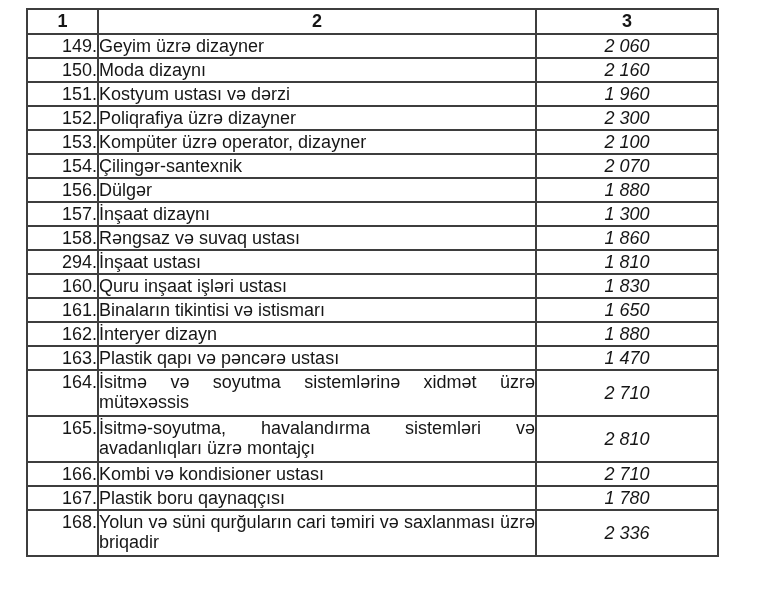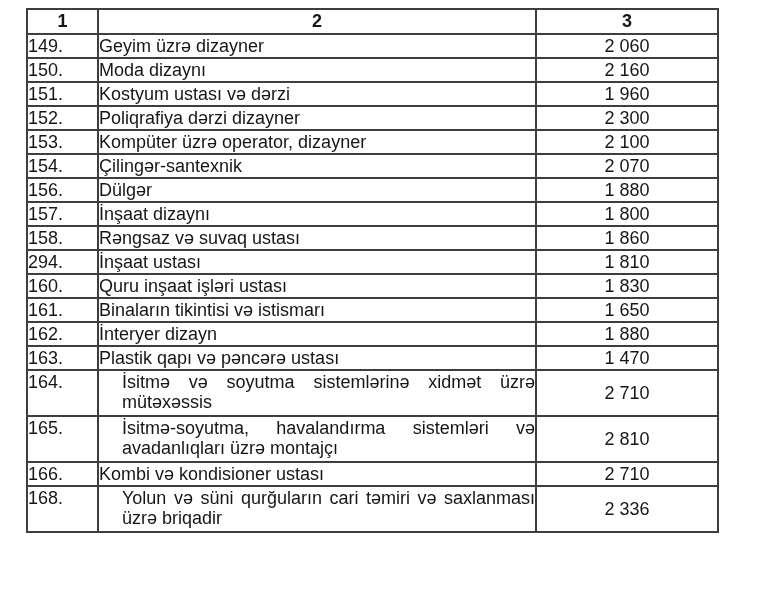--- a/index.html
+++ b/index.html
@@ -35,40 +35,40 @@
     line-height: 20px;
     overflow: hidden;
   }
   table.doc-table th {
     font-weight: bold;
     text-align: center;
     line-height: 21px;
     height: 21px;
   }
   td.num {
-    text-align: left;
+    text-align: right;
     vertical-align: top;
     padding-left: 10px;
     height: 20px;
   }
   td.name {
     text-align: left;
     vertical-align: top;
     padding-left: 12px;
     padding-right: 9px;
     margin-left: 21px;
   }
   td.val {
     text-align: center;
     vertical-align: middle;
     white-space: nowrap;
+    font-style: italic;
   }
   tr.tall td.name {
     text-align: justify;
-    padding-left: 23px;
   }
   tr.tall td { height: 42px; }
 </style>
 </head>
 <body>
 
 <div class="page">
   <table class="doc-table">
     <colgroup>
         <col class="c1">
@@ -93,42 +93,42 @@
         <td class="name">Moda dizaynı</td>
         <td class="val">2 160</td>
       </tr>
       <tr>
         <td class="num">151.</td>
         <td class="name">Kostyum ustası və dərzi</td>
         <td class="val">1 960</td>
       </tr>
       <tr>
         <td class="num">152.</td>
-        <td class="name">Poliqrafiya dərzi dizayner</td>
+        <td class="name">Poliqrafiya üzrə dizayner</td>
         <td class="val">2 300</td>
       </tr>
       <tr>
         <td class="num">153.</td>
         <td class="name">Kompüter üzrə operator, dizayner</td>
         <td class="val">2 100</td>
       </tr>
       <tr>
         <td class="num">154.</td>
         <td class="name">Çilingər-santexnik</td>
         <td class="val">2 070</td>
       </tr>
       <tr>
         <td class="num">156.</td>
         <td class="name">Dülgər</td>
         <td class="val">1 880</td>
       </tr>
       <tr>
         <td class="num">157.</td>
         <td class="name">İnşaat dizaynı</td>
-        <td class="val">1 800</td>
+        <td class="val">1 300</td>
       </tr>
       <tr>
         <td class="num">158.</td>
         <td class="name">Rəngsaz və suvaq ustası</td>
         <td class="val">1 860</td>
       </tr>
       <tr>
         <td class="num">294.</td>
         <td class="name">İnşaat ustası</td>
         <td class="val">1 810</td>
@@ -161,20 +161,25 @@
       <tr class="tall">
         <td class="num">165.</td>
         <td class="name">İsitmə-soyutma, havalandırma sistemləri və avadanlıqları üzrə montajçı</td>
         <td class="val">2 810</td>
       </tr>
       <tr>
         <td class="num">166.</td>
         <td class="name">Kombi və kondisioner ustası</td>
         <td class="val">2 710</td>
       </tr>
+      <tr>
+        <td class="num">167.</td>
+        <td class="name">Plastik boru qaynaqçısı</td>
+        <td class="val">1 780</td>
+      </tr>
       <tr class="tall">
         <td class="num">168.</td>
         <td class="name">Yolun və süni qurğuların cari təmiri və saxlanması üzrə briqadir</td>
         <td class="val">2 336</td>
       </tr>
     </tbody>
   </table>
 </div>
 
 </body></html>

